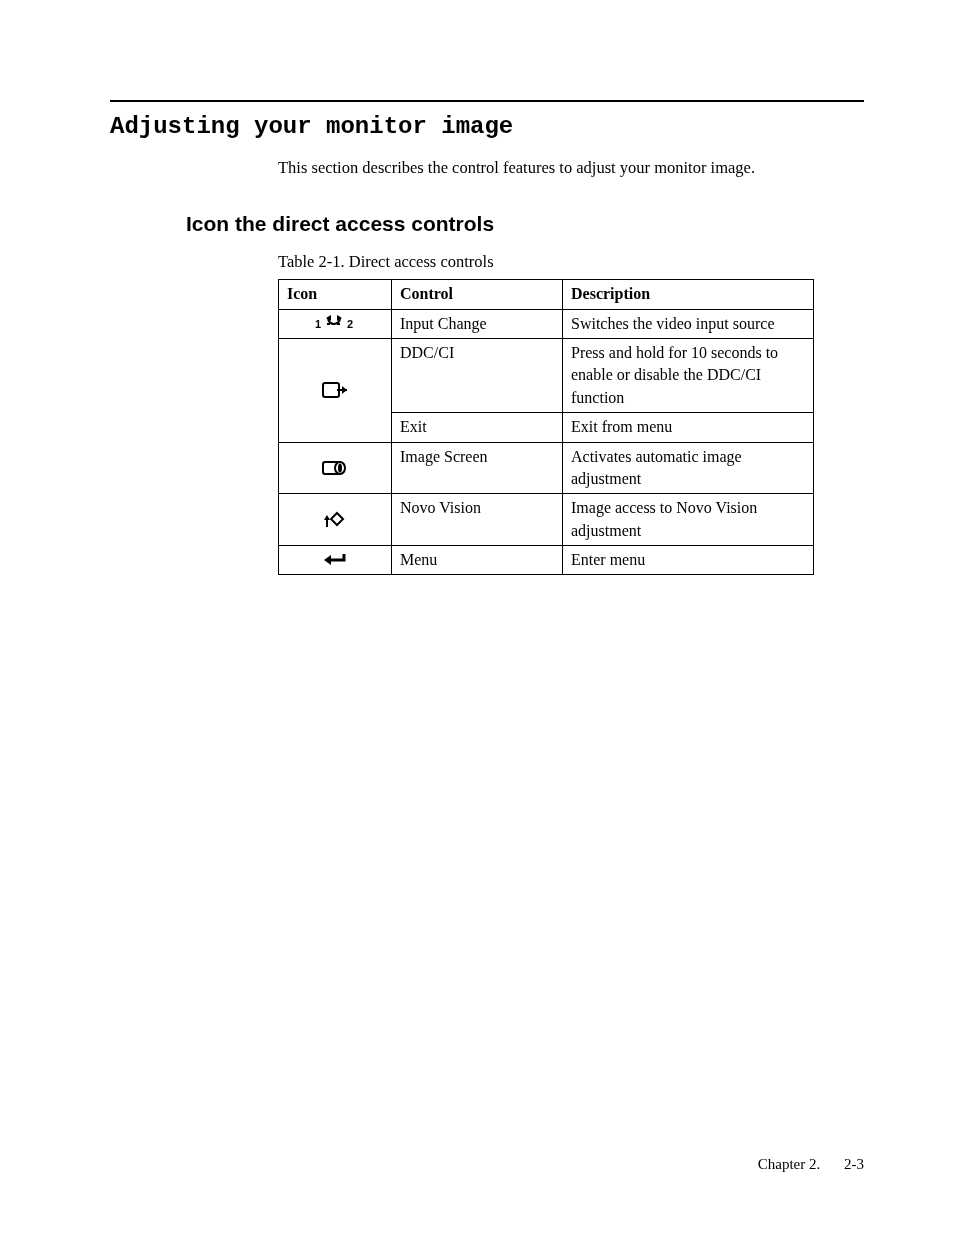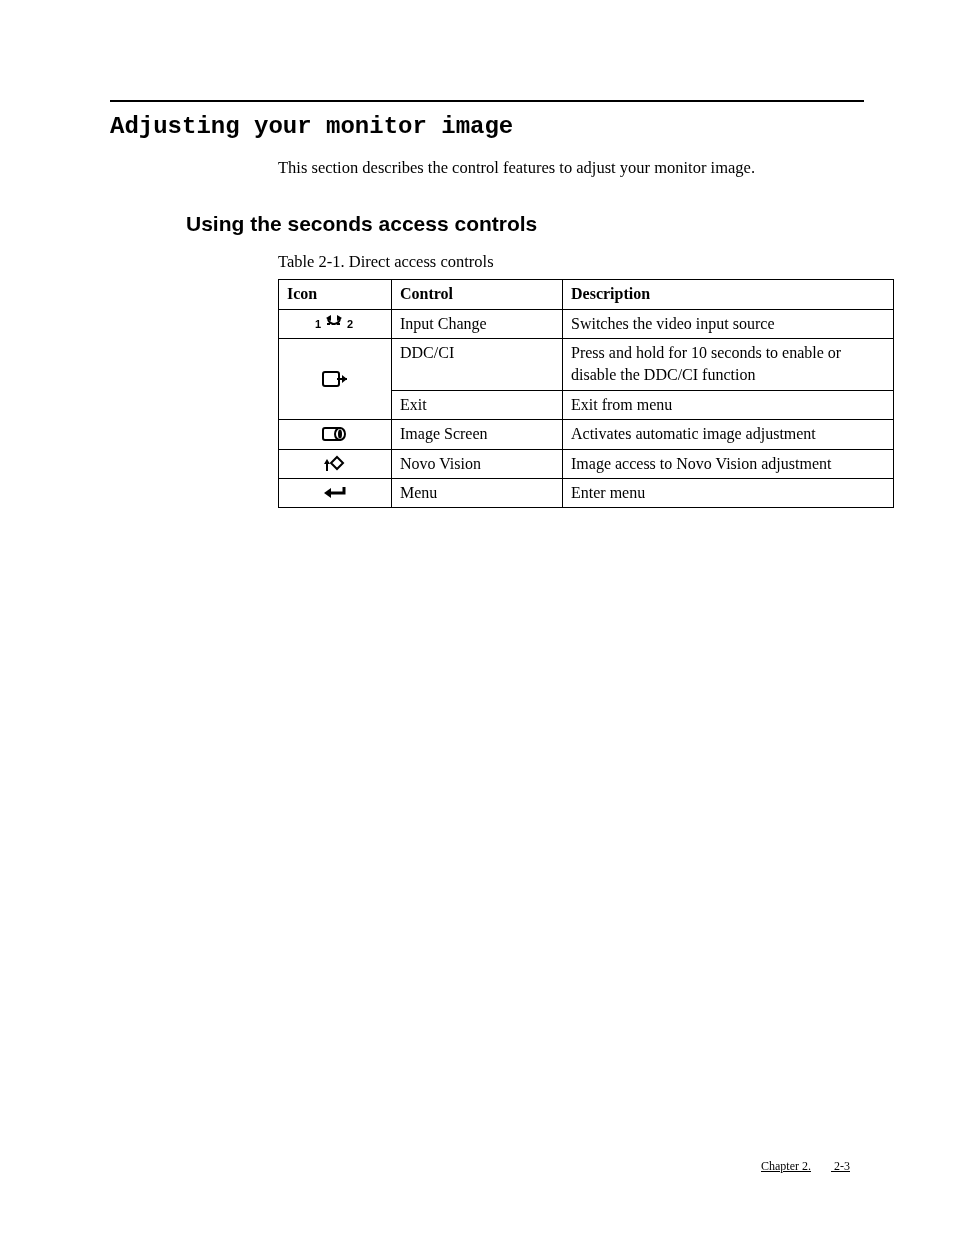--- a/index.html
+++ b/index.html
@@ -39,21 +39,21 @@
   p {
     margin: 0 0 14px 0;
   }
   .table-caption {
     margin: 10px 0 6px 0;
   }
   .table-caption .italic {
   }
   table.controls {
     border-collapse: collapse;
-    width: 616px;
+    width: 536px;
     font-size: 16px;
   }
   table.controls th,
   table.controls td {
     border: 1px solid #000;
     padding: 3px 8px;
     text-align: left;
     vertical-align: top;
     font-weight: normal;
   }
@@ -65,38 +65,37 @@
     vertical-align: middle;
     padding: 2px 4px;
   }
   table.controls .icon svg {
     display: block;
     margin: 0 auto;
   }
   .footer {
     position: absolute;
     bottom: 60px;
-    right: 104px;
-    font-size: 12px;
-    text-decoration: underline;
+    right: 90px;
+    font-size: 15px;
   }
   .footer .chap {
     margin-right: 20px;
   }
 </style>
 </head>
 <body>
 
 <div class="page">
   <div class="rule"></div>
   <h1 class="section-title">Adjusting your monitor image</h1>
 
   <p class="body-indent">This section describes the control features to adjust your monitor image.</p>
 
-  <h2 class="subsection-title">Using the seconds access controls</h2>
+  <h2 class="subsection-title">Icon the direct access controls</h2>
 
 
   <div class="body-indent">
     <p class="table-caption">
       <span class="italic">Table 2-1.</span>
       <span>Direct access controls</span>
     </p>
 
     <table class="controls">
       <thead>

